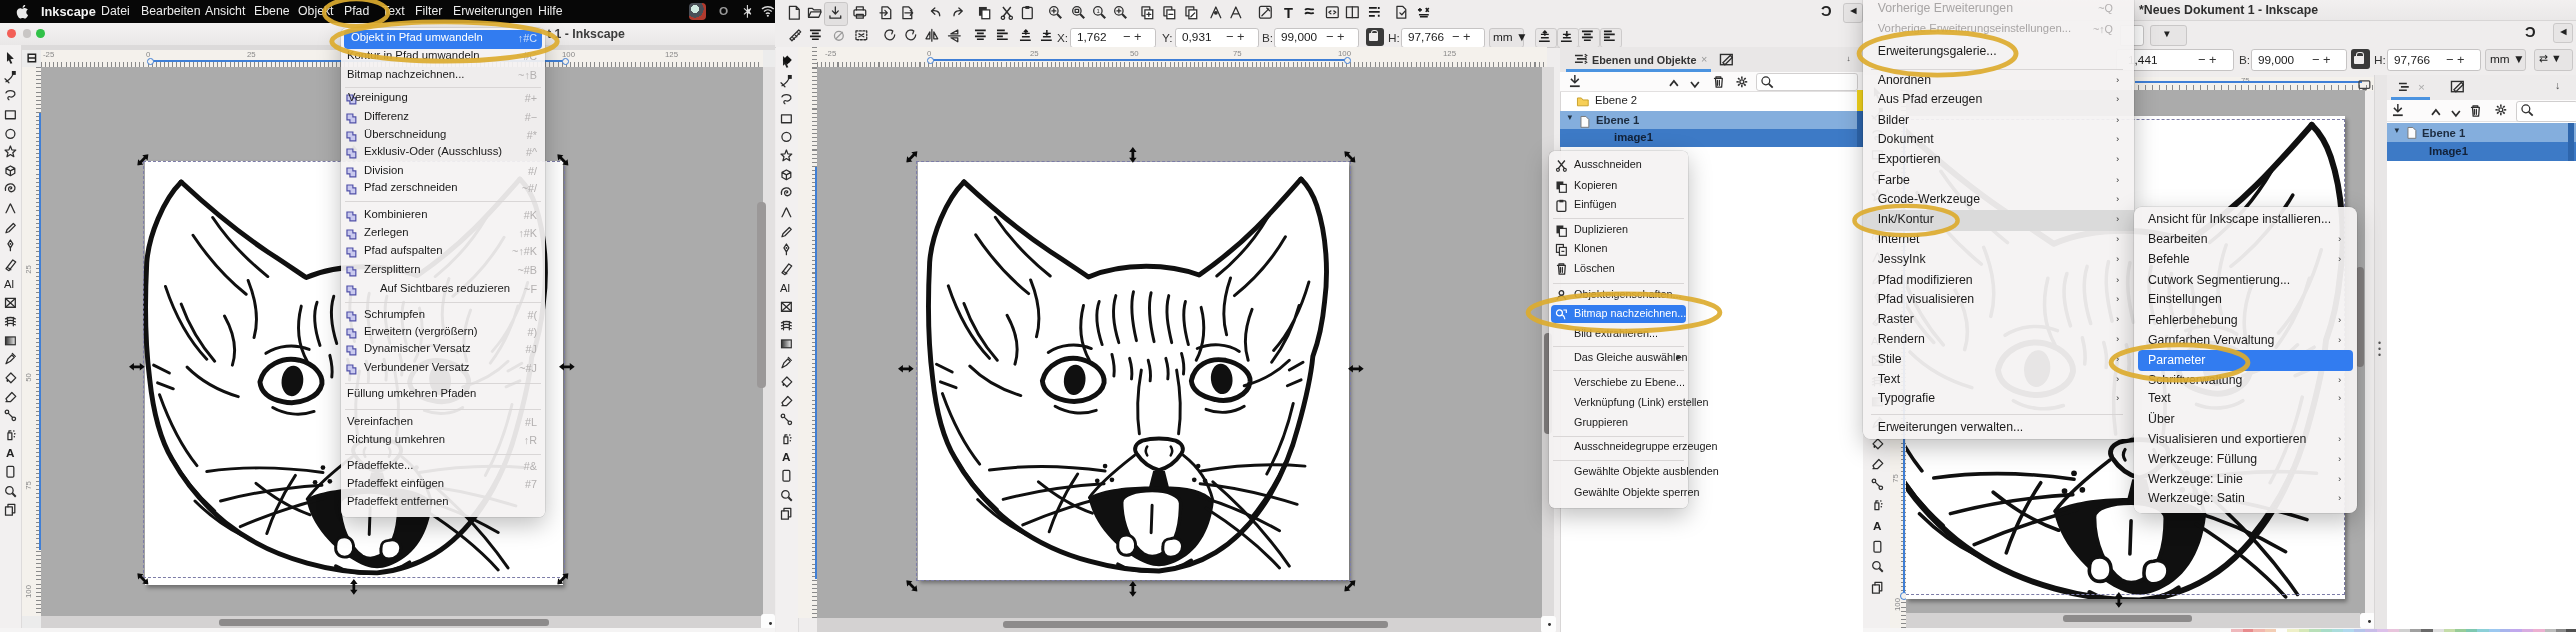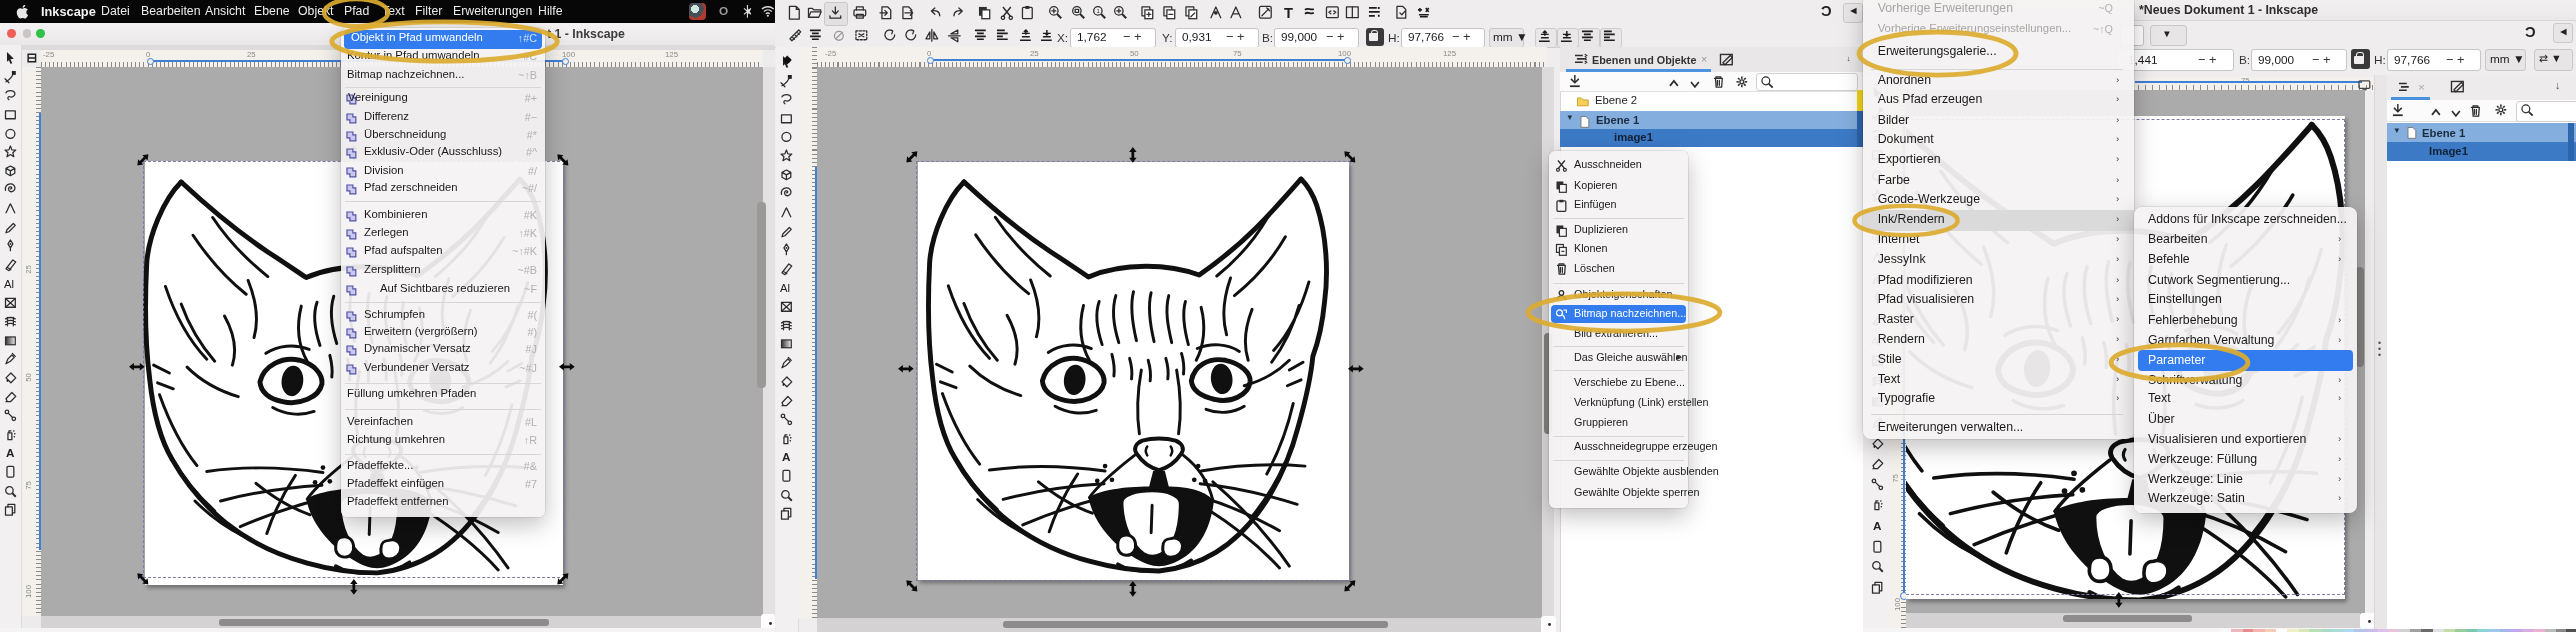--- a/index.html
+++ b/index.html
@@ -1037,21 +1037,21 @@
       <div class="mi" style="left:14.7px;top:113px;font-size:12.3px;color:#1a1a1a">Bilder</div>
       <div class="abs txt" style="left:253px;top:114px;font-size:9.8px;color:#333">›</div>
       <div class="mi" style="left:14.7px;top:132px;font-size:12.3px;color:#1a1a1a">Dokument</div>
       <div class="abs txt" style="left:253px;top:133px;font-size:9.8px;color:#333">›</div>
       <div class="mi" style="left:14.7px;top:152px;font-size:12.3px;color:#1a1a1a">Exportieren</div>
       <div class="abs txt" style="left:253px;top:153px;font-size:9.8px;color:#333">›</div>
       <div class="mi" style="left:14.7px;top:173px;font-size:12.3px;color:#1a1a1a">Farbe</div>
       <div class="abs txt" style="left:253px;top:174px;font-size:9.8px;color:#333">›</div>
       <div class="mi" style="left:14.7px;top:192px;font-size:12.3px;color:#1a1a1a">Gcode-Werkzeuge</div>
       <div class="abs txt" style="left:253px;top:193px;font-size:9.8px;color:#333">›</div>
-      <div class="mi" style="left:14.7px;top:212px;font-size:12.3px;color:#1a1a1a">Ink/Rendern</div>
+      <div class="mi" style="left:14.7px;top:212px;font-size:12.3px;color:#1a1a1a">Ink/Kontur</div>
       <div class="abs txt" style="left:253px;top:213px;font-size:9.8px;color:#333">›</div>
       <div class="mi" style="left:14.7px;top:232px;font-size:12.3px;color:#1a1a1a">Internet</div>
       <div class="abs txt" style="left:253px;top:233px;font-size:9.8px;color:#333">›</div>
       <div class="mi" style="left:14.7px;top:252px;font-size:12.3px;color:#1a1a1a">JessyInk</div>
       <div class="abs txt" style="left:253px;top:253px;font-size:9.8px;color:#333">›</div>
       <div class="mi" style="left:14.7px;top:273px;font-size:12.3px;color:#1a1a1a">Pfad modifizieren</div>
       <div class="abs txt" style="left:253px;top:274px;font-size:9.8px;color:#333">›</div>
       <div class="mi" style="left:14.7px;top:292px;font-size:12.3px;color:#1a1a1a">Pfad visualisieren</div>
       <div class="abs txt" style="left:253px;top:293px;font-size:9.8px;color:#333">›</div>
       <div class="mi" style="left:14.7px;top:312px;font-size:12.3px;color:#1a1a1a">Raster</div>
@@ -1060,21 +1060,21 @@
       <div class="abs txt" style="left:253px;top:333px;font-size:9.8px;color:#333">›</div>
       <div class="mi" style="left:14.7px;top:352px;font-size:12.3px;color:#1a1a1a">Stile</div>
       <div class="abs txt" style="left:253px;top:353px;font-size:9.8px;color:#333">›</div>
       <div class="mi" style="left:14.7px;top:372px;font-size:12.3px;color:#1a1a1a">Text</div>
       <div class="abs txt" style="left:253px;top:373px;font-size:9.8px;color:#333">›</div>
       <div class="mi" style="left:14.7px;top:391px;font-size:12.3px;color:#1a1a1a">Typografie</div>
       <div class="abs txt" style="left:253px;top:392px;font-size:9.8px;color:#333">›</div>
       <div class="sep" style="left:7.8px;top:414px;width:252px"></div>
       <div class="mi" style="left:14.7px;top:420px;font-size:12.3px;color:#1a1a1a">Erweiterungen verwalten...</div>
   <div class="abs" style="left:271px;top:207px;width:223px;height:306px;background:rgba(244,242,242,0.94);border-radius:7.8px;box-shadow:0 7.8px 23.5px rgba(0,0,0,0.25),0 0 0 0.5px rgba(0,0,0,0.15)"></div>
-      <div class="mi" style="left:285px;top:212px;font-size:12.3px;color:#1a1a1a">Addons für Inkscape zerschneiden...</div>
+      <div class="mi" style="left:285px;top:212px;font-size:12.3px;color:#1a1a1a">Ansicht für Inkscape installieren...</div>
       <div class="mi" style="left:285px;top:232px;font-size:12.3px;color:#1a1a1a">Bearbeiten</div>
       <div class="abs txt" style="left:475px;top:233px;font-size:9.8px;color:#333">›</div>
       <div class="mi" style="left:285px;top:252px;font-size:12.3px;color:#1a1a1a">Befehle</div>
       <div class="abs txt" style="left:475px;top:253px;font-size:9.8px;color:#333">›</div>
       <div class="mi" style="left:285px;top:273px;font-size:12.3px;color:#1a1a1a">Cutwork Segmentierung...</div>
       <div class="mi" style="left:285px;top:292px;font-size:12.3px;color:#1a1a1a">Einstellungen</div>
       <div class="mi" style="left:285px;top:313px;font-size:12.3px;color:#1a1a1a">Fehlerbehebung</div>
       <div class="abs txt" style="left:475px;top:314px;font-size:9.8px;color:#333">›</div>
       <div class="mi" style="left:285px;top:333px;font-size:12.3px;color:#1a1a1a">Garnfarben Verwaltung</div>
       <div class="abs txt" style="left:475px;top:334px;font-size:9.8px;color:#333">›</div>

